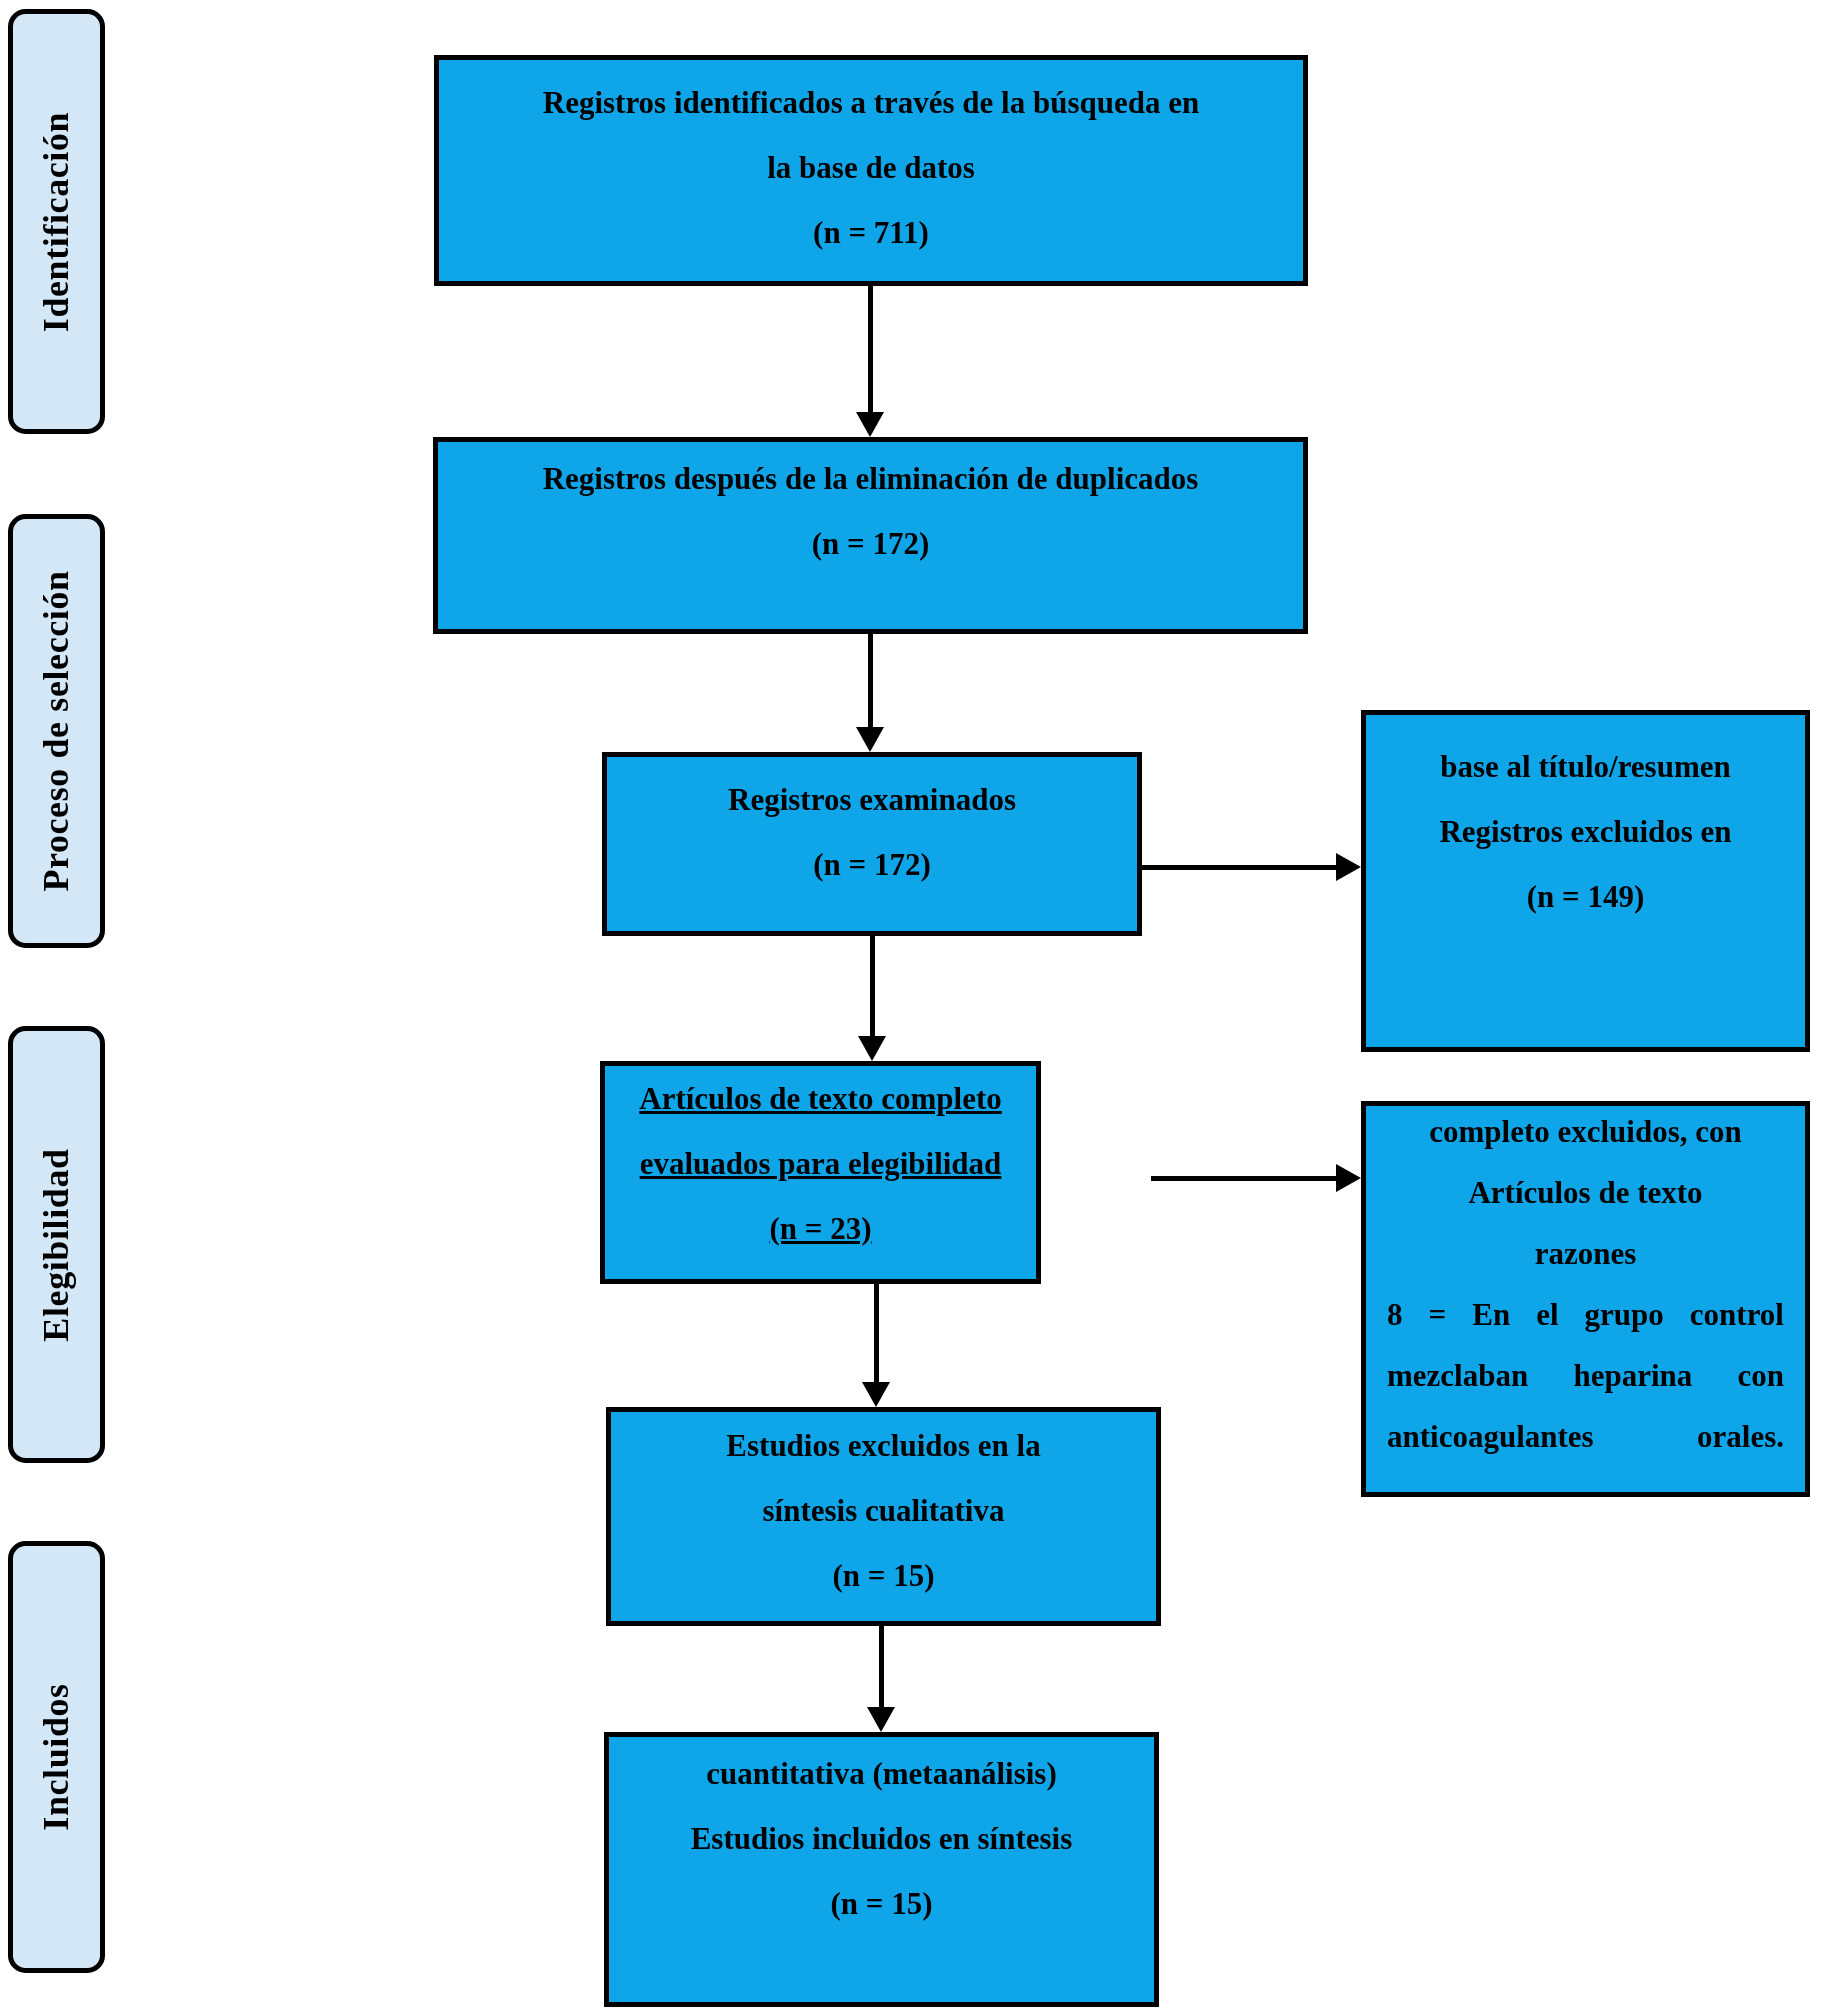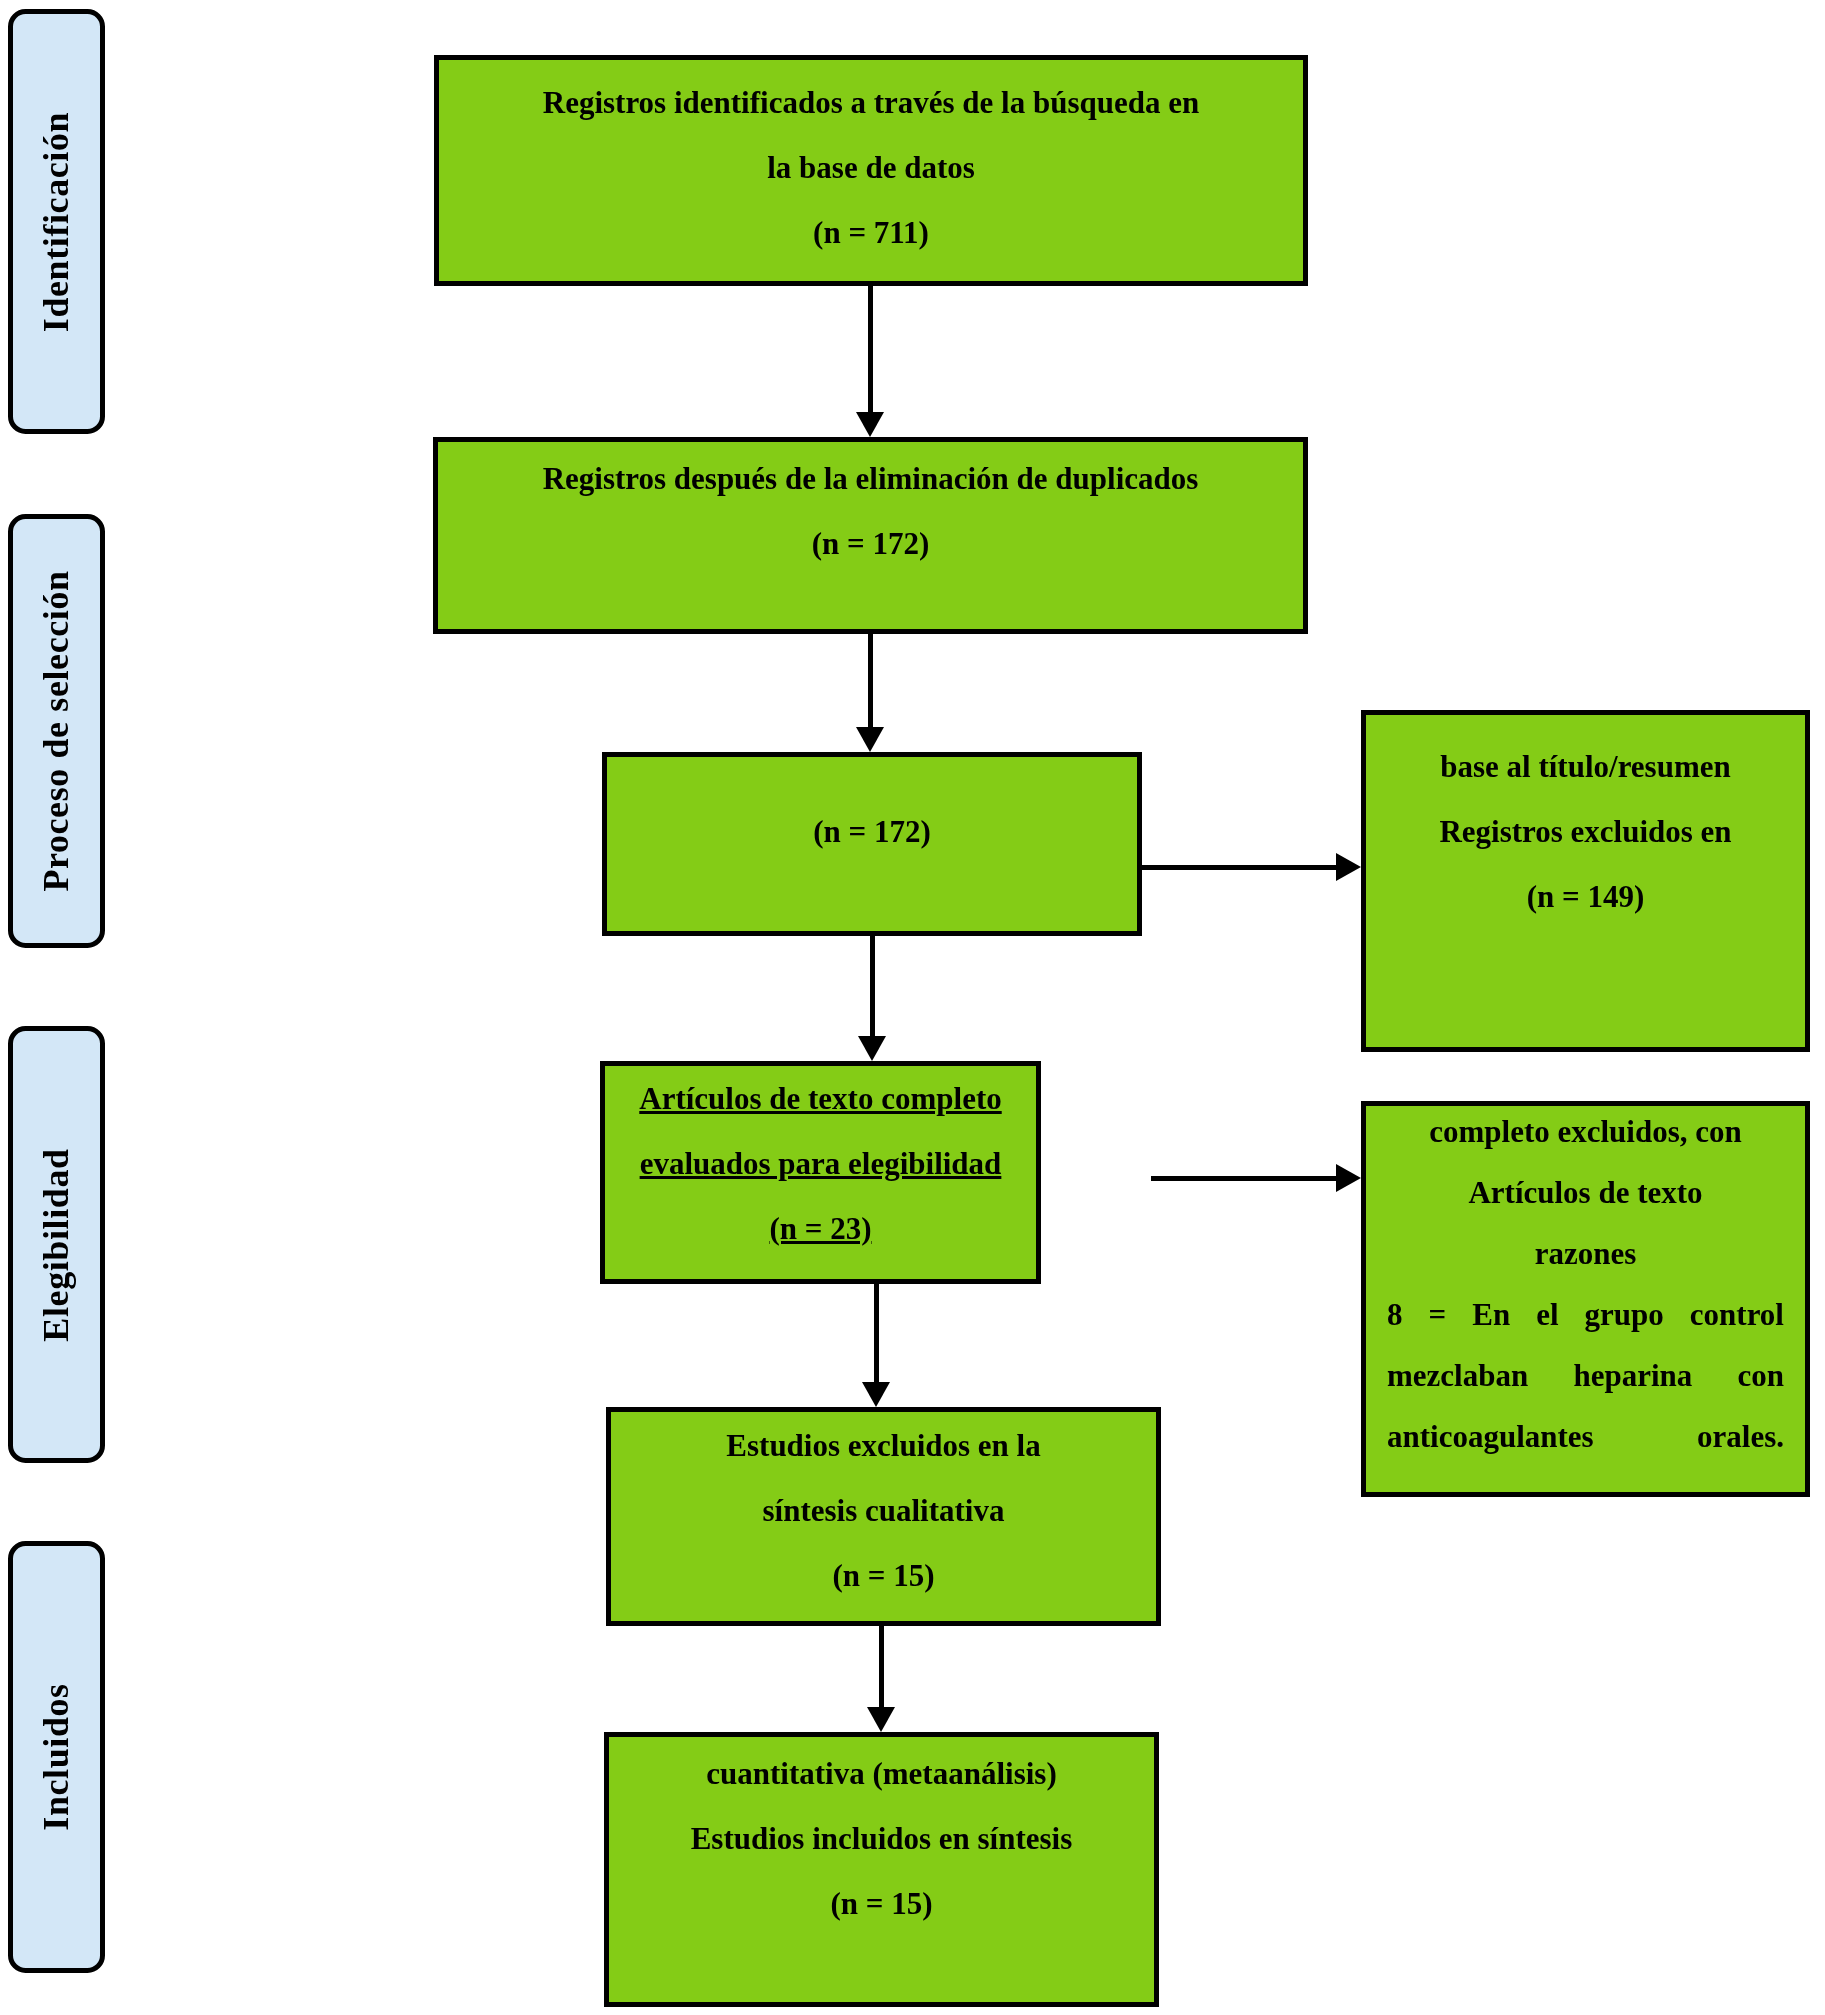--- a/index.html
+++ b/index.html
@@ -31,21 +31,21 @@
     transform: rotate(-90deg);
     white-space: nowrap;
     font-size: 36px;
     font-weight: bold;
     color: #000000;
     letter-spacing: 0.6px;
   }
   
   .fbox {
     position: absolute;
-    background: #84cc16;
+    background: #0ea5e9;
     border: 5px solid #000000;
     box-sizing: border-box;
     display: flex;
     flex-direction: column;
     align-items: center;
     justify-content: center;
     text-align: center;
     color: #000000;
     font-size: 31px;
     font-weight: bold;
@@ -98,20 +98,21 @@
     <div class="line">la base de datos</div>
     <div class="line">(n = 711)</div>
   </div>
 
   <div class="fbox" style="left:433px; top:437px; width:875px; height:197px; padding-bottom:50px;">
     <div class="line">Registros después de la eliminación de duplicados</div>
     <div class="line">(n = 172)</div>
   </div>
 
   <div class="fbox" style="left:602px; top:752px; width:540px; height:184px; padding-bottom:25px;">
+    <div class="line">Registros examinados</div>
     <div class="line">(n = 172)</div>
   </div>
 
   <div class="fbox" style="left:600px; top:1061px; width:441px; height:223px; padding-bottom:19px;text-decoration:underline;">
     <div class="line">Artículos de texto completo</div>
     <div class="line">evaluados para elegibilidad</div>
     <div class="line">(n = 23)</div>
   </div>
 
   <div class="fbox" style="left:606px; top:1407px; width:555px; height:219px; padding-bottom:12.5px;">

